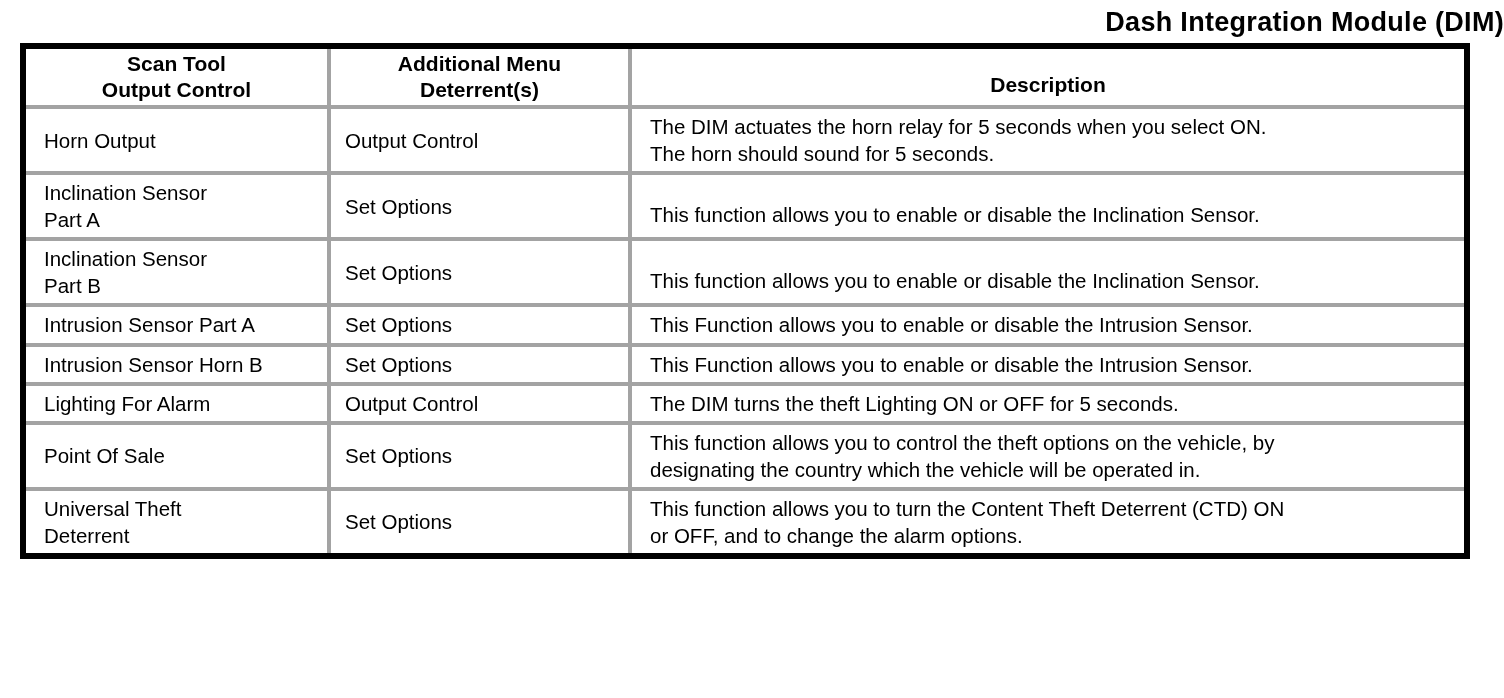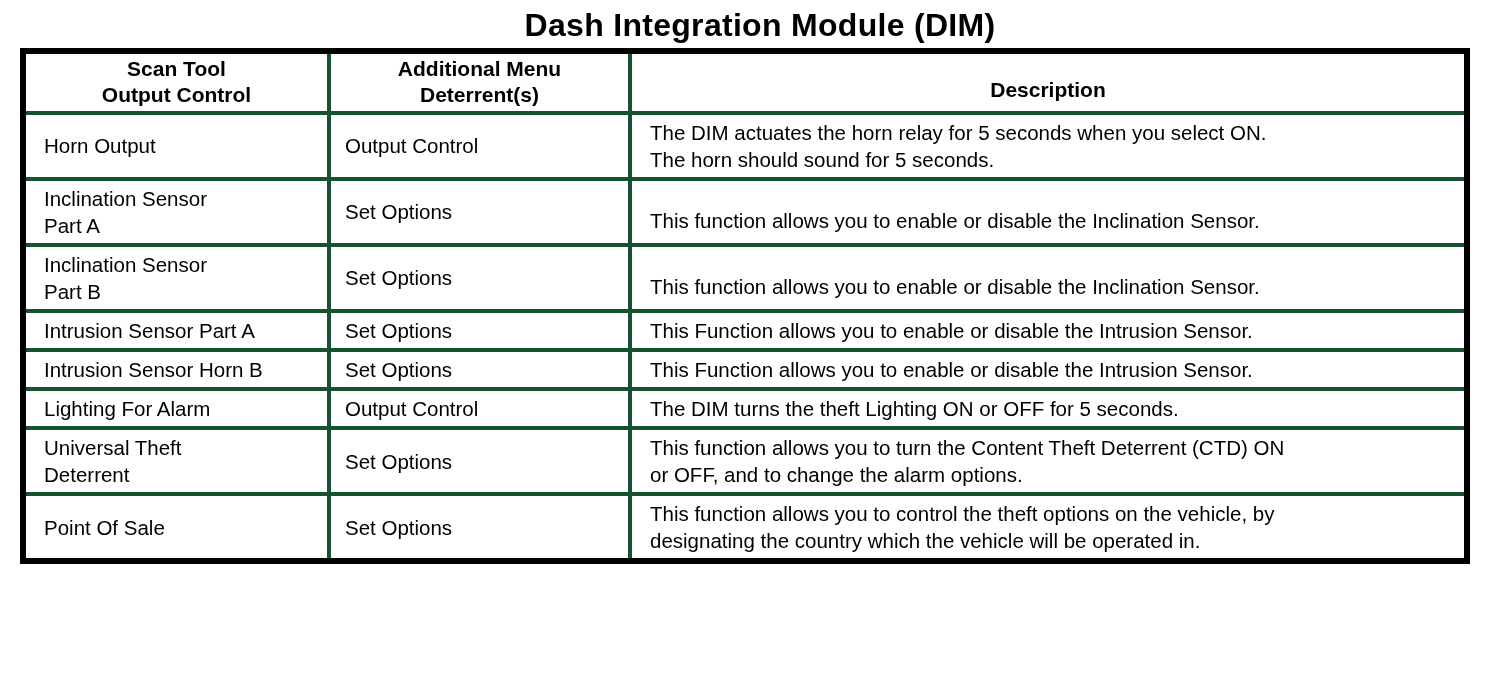--- a/index.html
+++ b/index.html
@@ -15,38 +15,38 @@
     color: #000000;
     -webkit-font-smoothing: antialiased;
   }
   .page {
     width: 1504px;
     height: 698px;
     position: relative;
   }
   .title {
     margin: 8px 0 5px 16px;
-    text-align: center;
-    font-size: 32px;
+    text-align: right;
+    font-size: 27px;
     font-weight: bold;
     letter-spacing: 0.3px;
     line-height: 1.1;
   }
   table.dim-table {
     border-collapse: collapse;
     table-layout: fixed;
     margin-left: 20px;
     width: 1444px;
     border: 6px solid #000000;
   }
   col.c1 { width: 306px; }
   col.c2 { width: 301px; }
   col.c3 { width: 837px; }
   th, td {
-    border: 4px solid #14532d;
+    border: 4px solid #a3a3a3;
     white-space: pre-line;
     overflow: hidden;
   }
   thead tr { height: 60px; }
   th {
     font-size: 21px;
     font-weight: bold;
     text-align: center;
     vertical-align: middle;
     line-height: 1.25;
@@ -120,27 +120,27 @@
     <td class="cell-control">Intrusion Sensor Horn B</td>
     <td class="cell-menu">Set Options</td>
     <td class="cell-desc">This Function allows you to enable or disable the Intrusion Sensor.</td>
   </tr>
         <tr class="short">
     <td class="cell-control">Lighting For Alarm</td>
     <td class="cell-menu">Output Control</td>
     <td class="cell-desc">The DIM turns the theft Lighting ON or OFF for 5 seconds.</td>
   </tr>
         <tr>
+    <td class="cell-control">Point Of Sale</td>
+    <td class="cell-menu">Set Options</td>
+    <td class="cell-desc">This function allows you to control the theft options on the vehicle, by
+designating the country which the vehicle will be operated in.</td>
+  </tr>
+        <tr>
     <td class="cell-control">Universal Theft
 Deterrent</td>
     <td class="cell-menu">Set Options</td>
     <td class="cell-desc">This function allows you to turn the Content Theft Deterrent (CTD) ON
 or OFF, and to change the alarm options.</td>
   </tr>
-        <tr>
-    <td class="cell-control">Point Of Sale</td>
-    <td class="cell-menu">Set Options</td>
-    <td class="cell-desc">This function allows you to control the theft options on the vehicle, by
-designating the country which the vehicle will be operated in.</td>
-  </tr>
       </tbody>
   </table>
 </div>
 
 </body></html>

